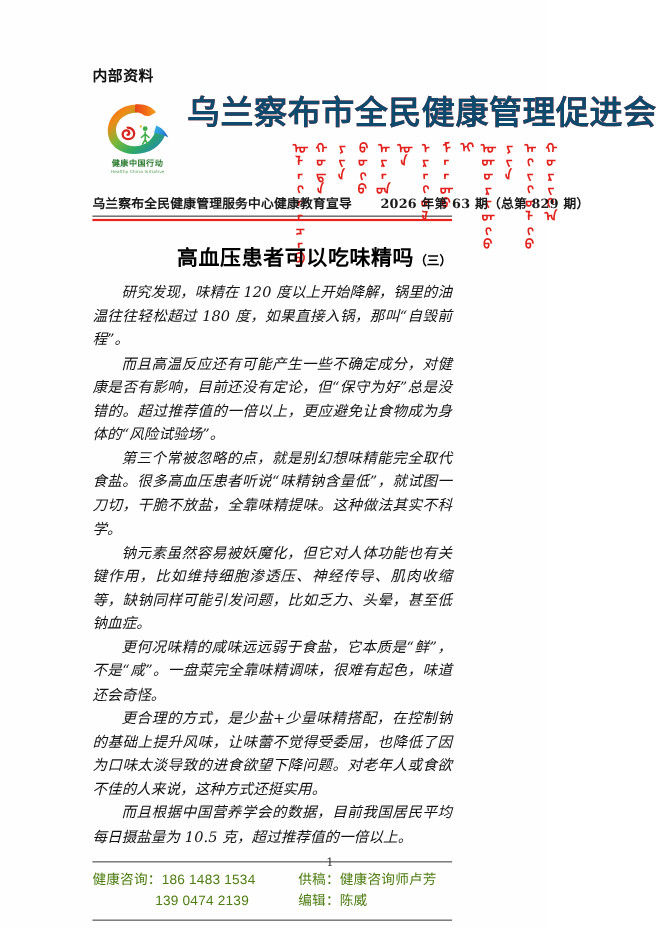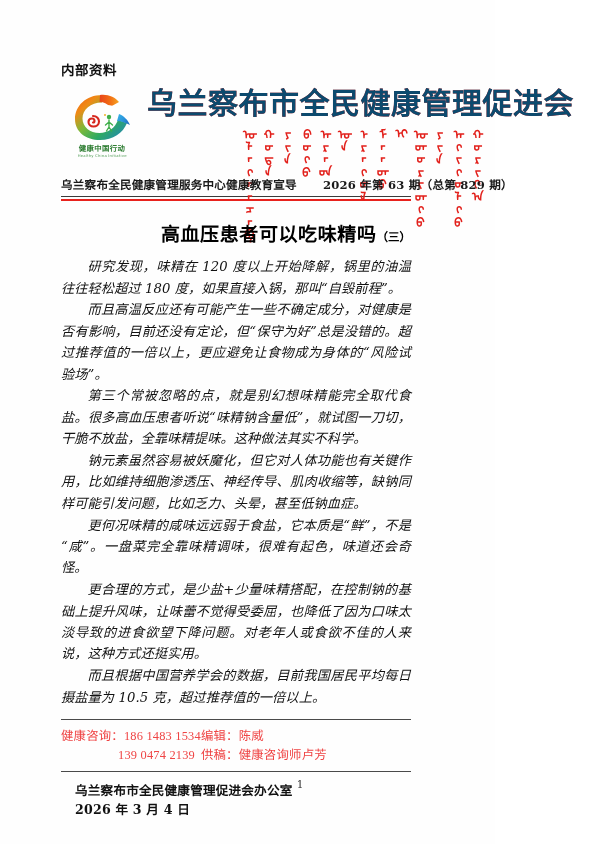--- a/index.html
+++ b/index.html
@@ -17,21 +17,21 @@
     overflow: hidden;
   }
 
   .page {
     position: absolute;
     left: 0; top: 0;
     width: 495px;
     height: 844px;
     background: #fefefe;
     box-sizing: border-box;
-    padding: 62px 84px 0 61px;
+    padding: 62px 84px 0 84px;
   }
 
   
   .internal-label {
     font-family: "DejaVu Sans", "Liberation Sans", sans-serif;
     font-size: 13.5px;
     font-weight: 700;
     letter-spacing: 0.5px;
     color: #111;
     line-height: 1.2;
@@ -187,25 +187,26 @@
   
   .contact-rule-top {
     height: 1px;
     background: #4a4a4a;
     margin-top: 11px;
   }
 
   .contact {
     display: flex;
     flex-direction: row;
+    justify-content: space-between;
     padding: 7px 0 6px 0;
-    font-family: Liberation Serif, serif;
+    font-family: Liberation Sans, sans-serif;
     font-size: 12.4px;
     line-height: 1.55;
-    color: #ef4444;
+    color: #4d7c0f;
     letter-spacing: 0.2px;
   }
   .contact-left { flex: 0 0 auto; }
   .contact-right { flex: 0 0 auto; padding-right: 14px; }
   .contact-row { white-space: nowrap; }
   .contact-row.indented { padding-left: 4.6em; }
 
   .contact-rule-bottom {
     height: 1px;
     background: #4a4a4a;
@@ -339,22 +340,22 @@
     </div>
 
   <div class="contact-rule-top"></div>
 
   <div class="contact">
     <div class="contact-left">
       <div class="contact-row"><span>健康咨询：</span><span>186 1483 1534</span></div>
       <div class="contact-row indented"><span>139 0474 2139</span></div>
     </div>
     <div class="contact-right">
+      <div class="contact-row">供稿：健康咨询师卢芳</div>
       <div class="contact-row">编辑：陈威</div>
-      <div class="contact-row">供稿：健康咨询师卢芳</div>
     </div>
   </div>
 
   <div class="contact-rule-bottom"></div>
 
   <div class="colophon">
     <span>乌兰察布市全民健康管理促进会办公室</span>
     <span class="colophon-date">2026 年 3 月 4 日</span>
   </div>
 

